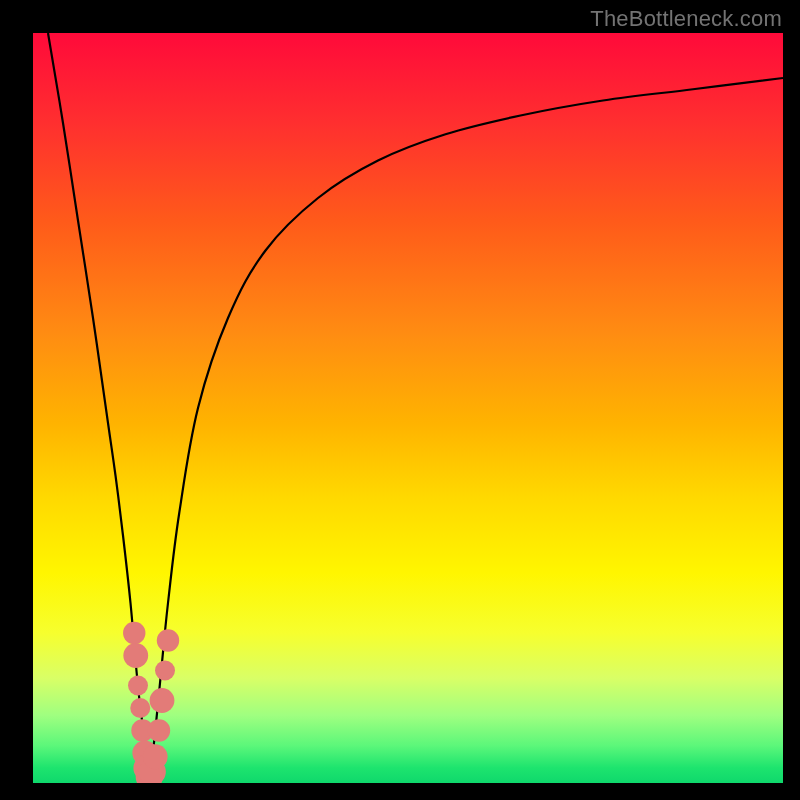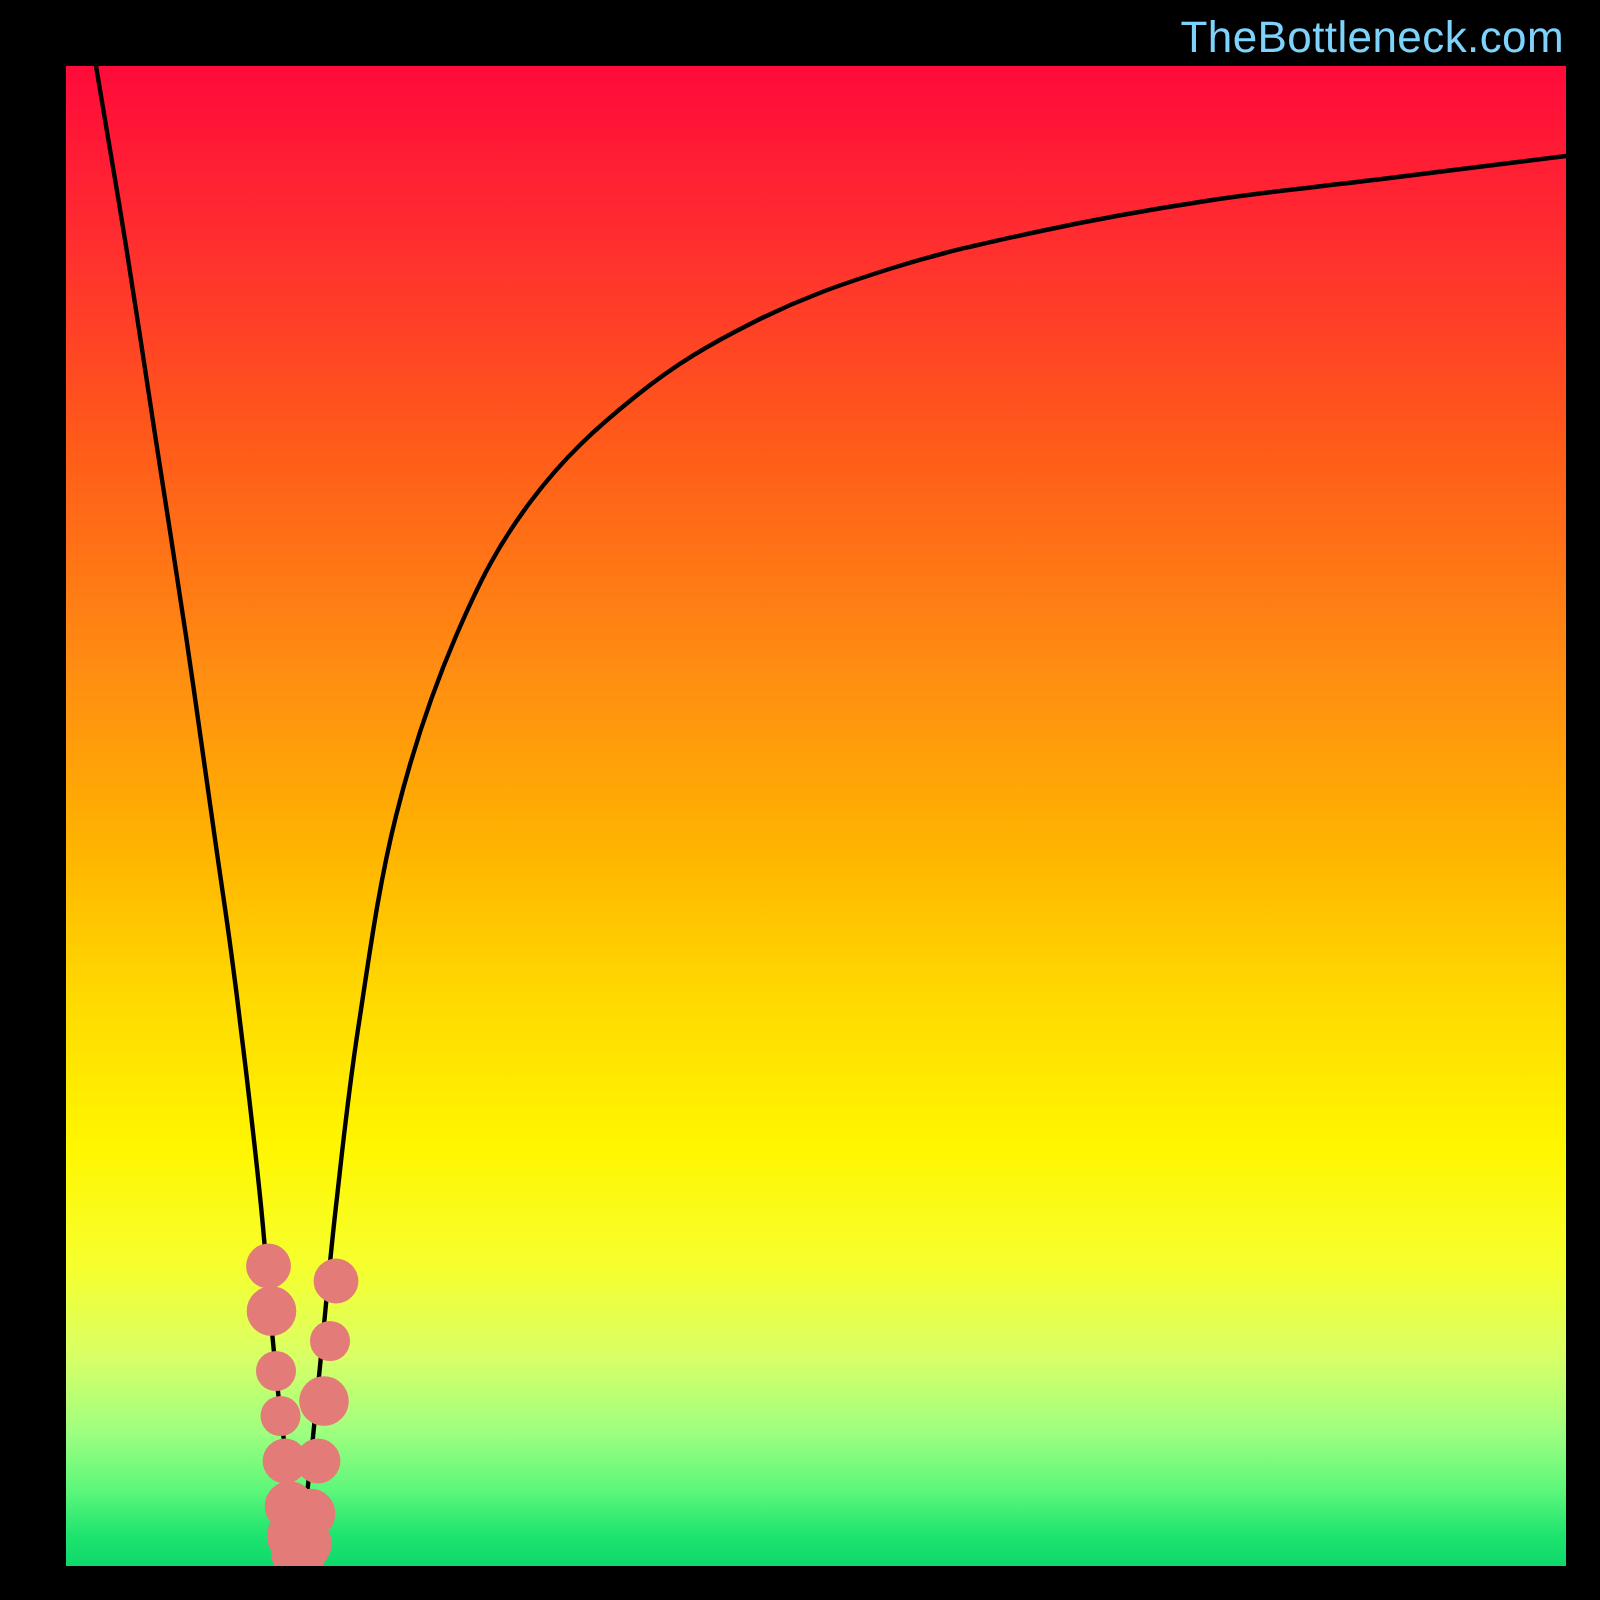--- a/index.html
+++ b/index.html
@@ -36,21 +36,21 @@
       #9fff80 91%,
       #5cf77a 95%,
       #1de46e 98%,
       #0fd86c 100%
     );
   }
   .watermark {
     position: absolute;
     top: 6px;
     right: 18px;
-    color: #7dd3fc;
+    color: #737373;
     font-size: 22px;
     font-weight: 500;
     letter-spacing: 0.2px;
     user-select: none;
   }
   svg.curves {
     position: absolute;
     left: 0;
     top: 0;
     width: 750px;

